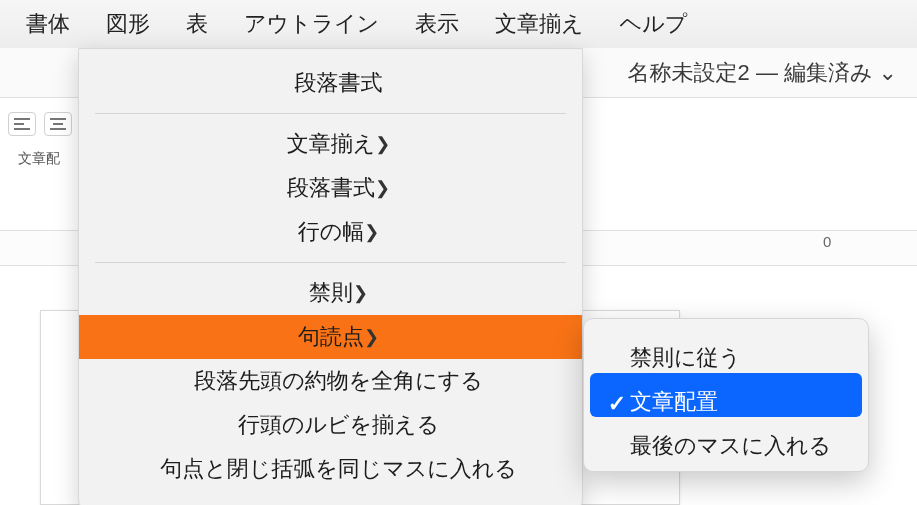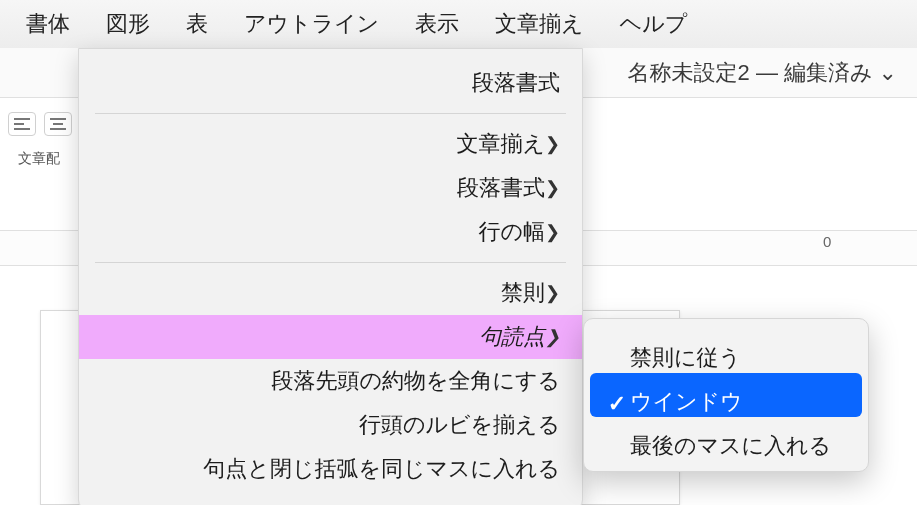--- a/index.html
+++ b/index.html
@@ -11,22 +11,22 @@
   .titlebar .caret { margin-left: 6px; }
   .toolbar-frag { position: absolute; left: 0; top: 98px; width: 80px; height: 110px; }
   .toolbar-row { display: flex; gap: 8px; padding: 14px 8px 4px 8px; }
   .tb-btn { width: 28px; height: 24px; border: 1px solid #d0d0d0; border-radius: 4px; background: #fff; display:flex;align-items:center;justify-content:center;}
   .tb-label { font-size: 14px; color: #555; padding: 10px 0 0 18px; }
   .ruler { position: absolute; left: 0; top: 230px; right: 0; height: 36px; background: #fcfcfc; border-top: 1px solid #e0e0e0; border-bottom: 1px solid #e0e0e0; }
   .ruler-mark { position:absolute; left: 823px; top: 2px; font-size: 15px; color: #666; }
   .page { position:absolute; left: 40px; top: 310px; width: 640px; height: 195px; background: #fff; border: 1px solid #d9d9d9; box-shadow: 0 1px 3px rgba(0,0,0,.08); }
 
   .dropdown { position: absolute; left: 78px; top: 48px; width: 505px; background: #f2f2f2; border: 1px solid #d8d8d8; border-radius: 0 0 10px 10px; box-shadow: 0 8px 24px rgba(0,0,0,.18); padding: 12px 0 18px 0; }
-  .dd-item { display: flex; align-items: center; justify-content: flex-end; height: 44px; padding: 0 22px 0 38px; font-size: 22px; color: #1c1c1c; }
-  .dd-item.hover { background: #f0abfc; font-style: italic; }
+  .dd-item { display: flex; align-items: center; justify-content: center; height: 44px; padding: 0 22px 0 38px; font-size: 22px; color: #1c1c1c; }
+  .dd-item.hover { background: #f97316; }
   .dd-sep { height: 1px; background: #d5d5d5; margin: 8px 16px; }
   .chev { font-size: 18px; color: #333; }
 
   .submenu { position: absolute; left: 583px; top: 318px; width: 286px; background: #f3f3f3; border: 1px solid #d6d6d6; border-radius: 10px; box-shadow: 0 10px 30px rgba(0,0,0,.22); padding: 10px 6px; }
   .sm-item { display: flex; align-items: flex-end; height: 44px; padding: 0 18px 0 14px; font-size: 22px; color: #1c1c1c; border-radius: 6px; }
   .sm-item.selected { background: #0a66ff; color: #fff; }
   .sm-check { width: 26px; display:inline-block; text-align:center; color: inherit; font-weight: bold; }
 </style>
 </head>
 <body>
@@ -105,19 +105,19 @@
   </div>
 </div>
 
 <div class="submenu">
   <div class="sm-item">
     <span class="sm-check"></span>
     <span>禁則に従う</span>
   </div>
   <div class="sm-item selected">
     <span class="sm-check">✓</span>
-    <span>ウインドウ</span>
+    <span>文章配置</span>
   </div>
   <div class="sm-item">
     <span class="sm-check"></span>
     <span>最後のマスに入れる</span>
   </div>
 </div>
 
 </body></html>

